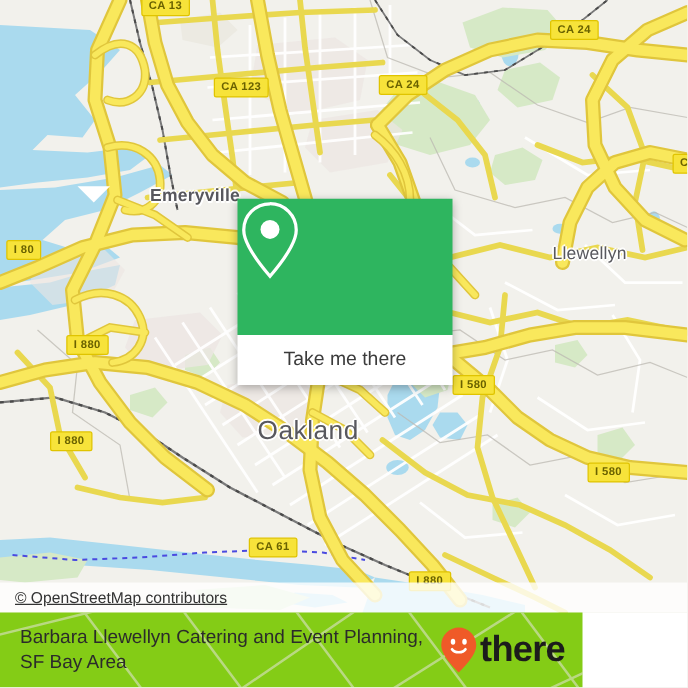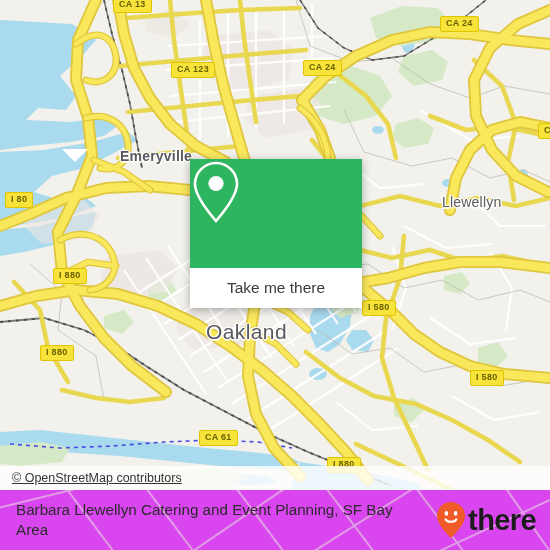--- a/index.html
+++ b/index.html
@@ -72,22 +72,22 @@
   #popup-tail{
     position:absolute;left:62px;top:149px;
     width:0;height:0;
     border-left:13px solid transparent;
     border-right:13px solid transparent;
     border-top:13px solid #ffffff;
   }
 
   
   #footer{
-    position:absolute;left:0;top:490px;width:550px;height:60px;
-    background:#d946ef;
+    position:absolute;left:0;top:490px;width:466px;height:60px;
+    background:#84cc16;
     display:flex;align-items:center;
     box-sizing:border-box;padding:0 14px 0 16px;
     overflow:hidden;
     justify-content:center;
   }
   #footer-watermark{
     position:absolute;left:0;top:0;width:550px;height:60px;
     opacity:.55;pointer-events:none;
   }
   #footer-title{
@@ -317,21 +317,21 @@
           <path d="M336,196 L360,214 L380,236"></path>
           <path d="M250,330 L276,344 L296,364"></path>
           <path d="M262,300 L288,312 L308,330"></path>
         </g>
 
       </g>
     </svg>
 
     <div class="place mid" style="left:120px;top:148px;font-weight:bold;">Emeryville</div>
     <div class="place mid" style="left:442px;top:194px;">Llewellyn</div>
-    <div class="place big" style="left:206px;top:320px;">Oakland</div>
+    <div class="place big" style="left:206px;top:333px;">Oakland</div>
 
     <div class="shield" style="left:113px;top:-3px;">CA 13</div>
     <div class="shield" style="left:303px;top:60px;">CA 24</div>
     <div class="shield" style="left:440px;top:16px;">CA 24</div>
     <div class="shield" style="left:147px;top:62px;margin-left:24px;">CA 123</div>
     <div class="shield" style="left:538px;top:123px;">CA</div>
     <div class="shield" style="left:5px;top:192px;">I 80</div>
     <div class="shield" style="left:53px;top:268px;">I 880</div>
     <div class="shield" style="left:40px;top:345px;">I 880</div>
     <div class="shield" style="left:222px;top:272px;">I 870</div>

